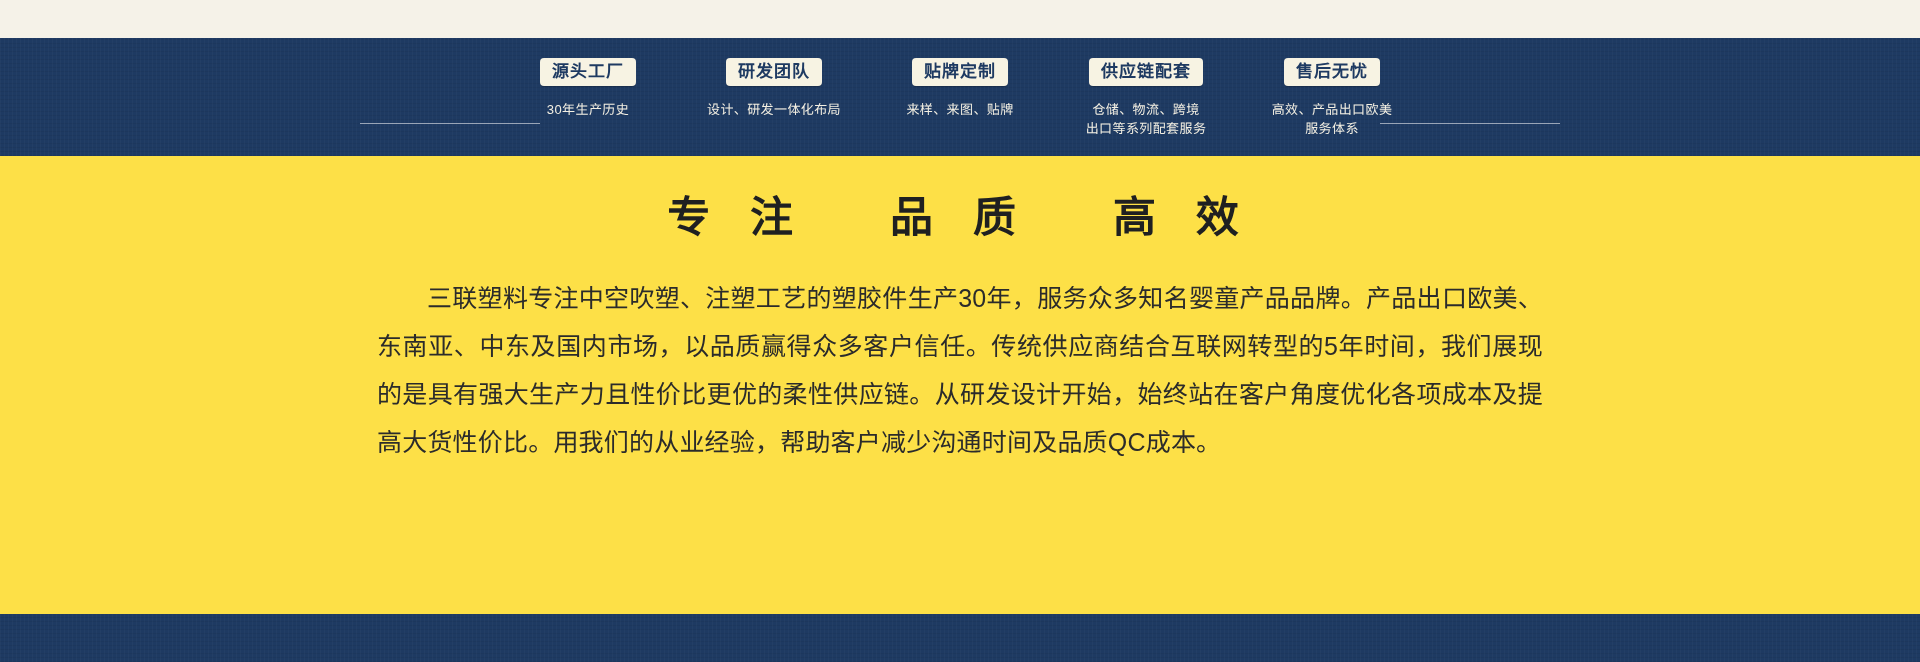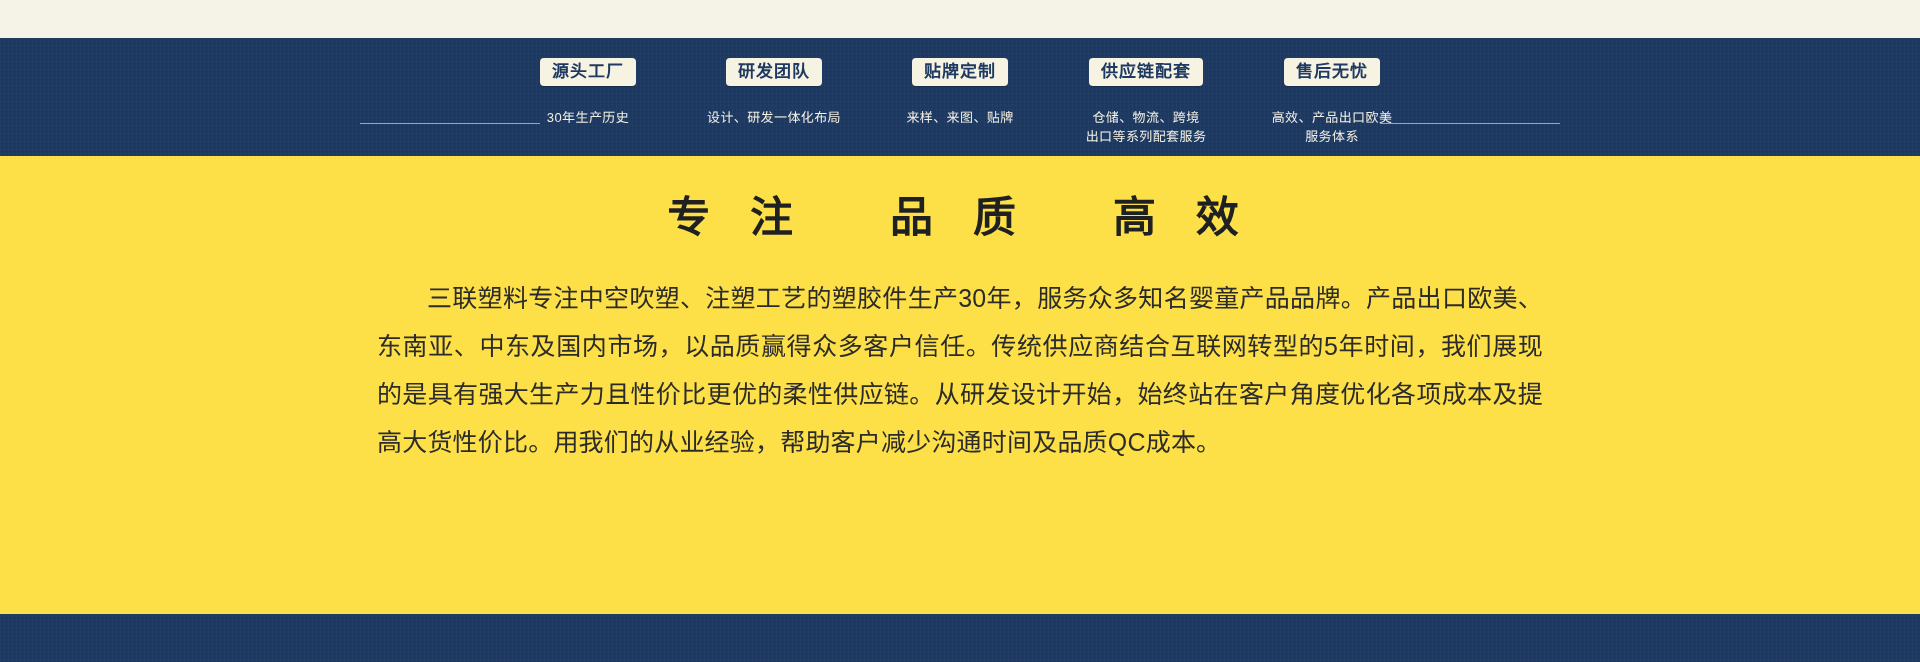--- a/index.html
+++ b/index.html
@@ -77,21 +77,21 @@
     font-size: 17px;
     font-weight: bold;
     letter-spacing: 1px;
     padding: 5px 12px 6px;
     border-radius: 4px;
     line-height: 1;
     white-space: nowrap;
     box-shadow: 0 1px 0 rgba(0,0,0,0.2);
   }
   .feature .desc {
-    margin-top: 22px;
+    margin-top: 14px;
     color: #f3efe2;
     font-size: 13px;
     line-height: 19px;
     text-align: center;
     white-space: pre-line;
     letter-spacing: 0.4px;
   }
 
   
   .content {

